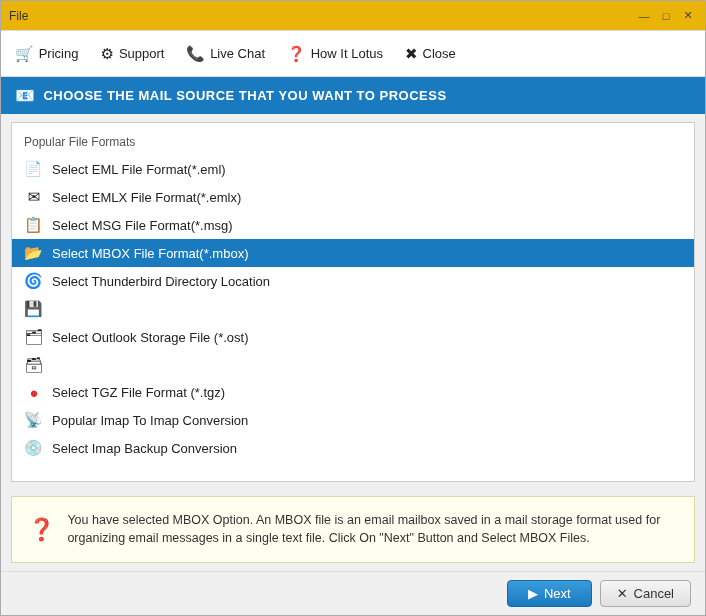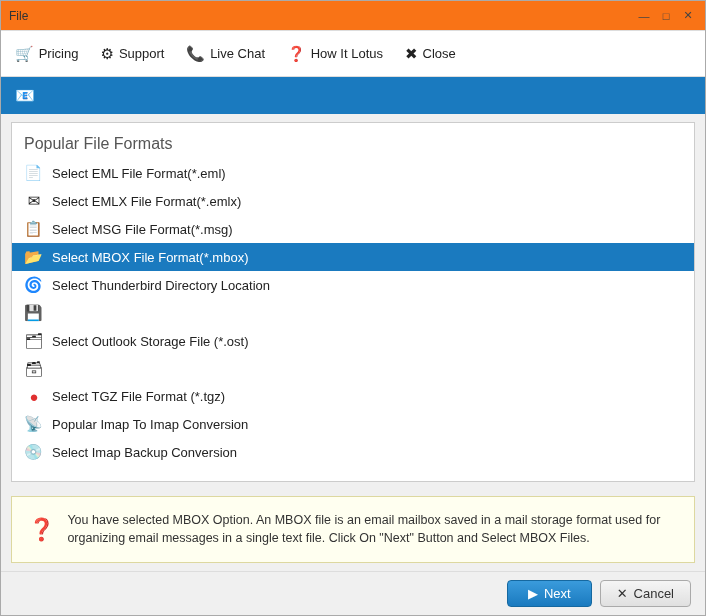--- a/index.html
+++ b/index.html
@@ -13,21 +13,21 @@
     }
     .window {
       width: 706px;
       height: 616px;
       background: #f0f0f0;
       border: 1px solid #aaa;
       display: flex;
       flex-direction: column;
     }
     .title-bar {
-      background: #f97316;
+      background: #eab308;
       height: 30px;
       display: flex;
       align-items: center;
       justify-content: space-between;
       padding: 8px 8px;
       border-bottom: 1px solid #ddd;
       flex-shrink: 0;
     }
     .title-bar-left {
       font-size: 12px;
@@ -91,21 +91,21 @@
     .content-area {
       flex: 1;
       background: #fff;
       margin: 8px 10px 6px 10px;
       border: 1px solid #ccc;
       overflow-y: auto;
       padding: 10px 0 10px 0;
     }
     .section-label {
       color: #555;
-      font-size: 16px;
+      font-size: 12px;
       padding: 2px 12px 6px 12px;
       font-style: normal;
     }
     .file-list {
       list-style: none;
     }
     .file-item {
       display: flex;
       align-items: center;
       padding: 5px 12px;
@@ -211,20 +211,21 @@
       <span>How It Lotus</span>
     </div>
     <div class="nav-item">
       <span class="nav-icon">✖</span>
       <span>Close</span>
     </div>
   </div>
 
   <div class="header-bar">
     <span class="header-bar-icon">📧</span>
+    <span>CHOOSE THE MAIL SOURCE THAT YOU WANT TO PROCESS</span>
   </div>
 
   <div class="content-area">
     <div class="section-label">Popular File Formats</div>
     <ul class="file-list">
       <li class="file-item">
         <span class="file-item-icon">📄</span>
         <span>Select EML File Format(*.eml)</span>
       </li>
       <li class="file-item">

